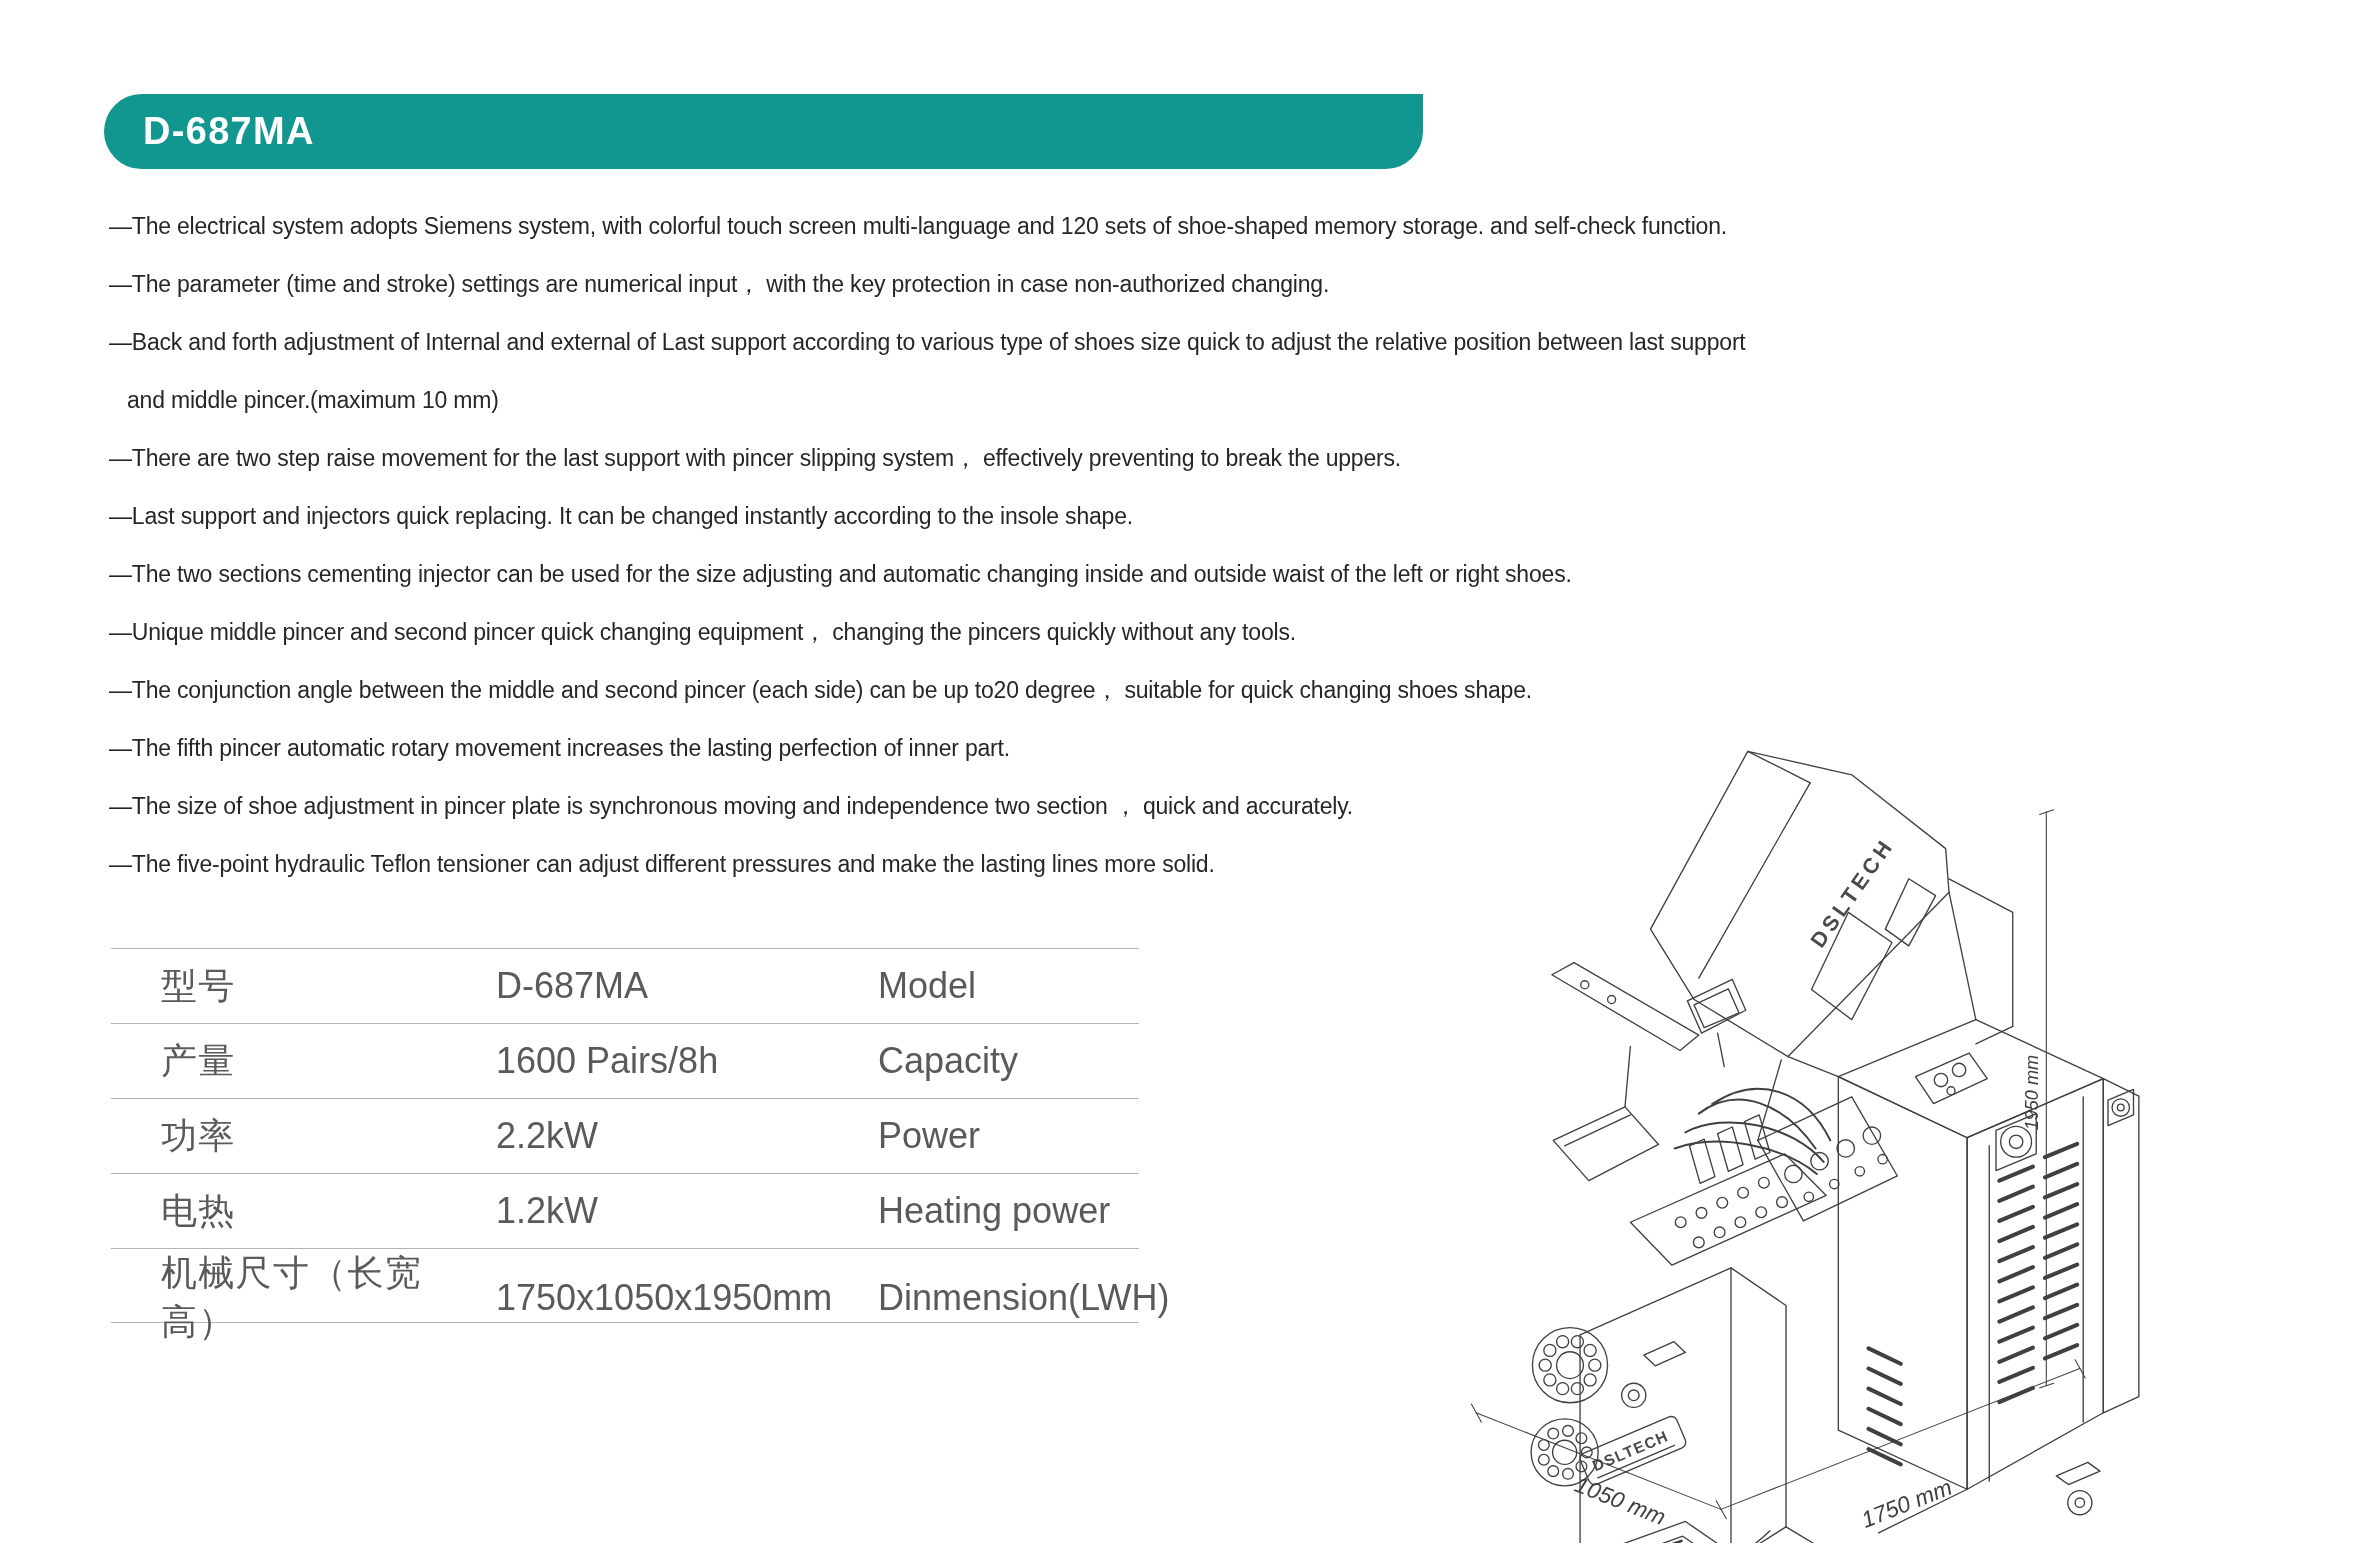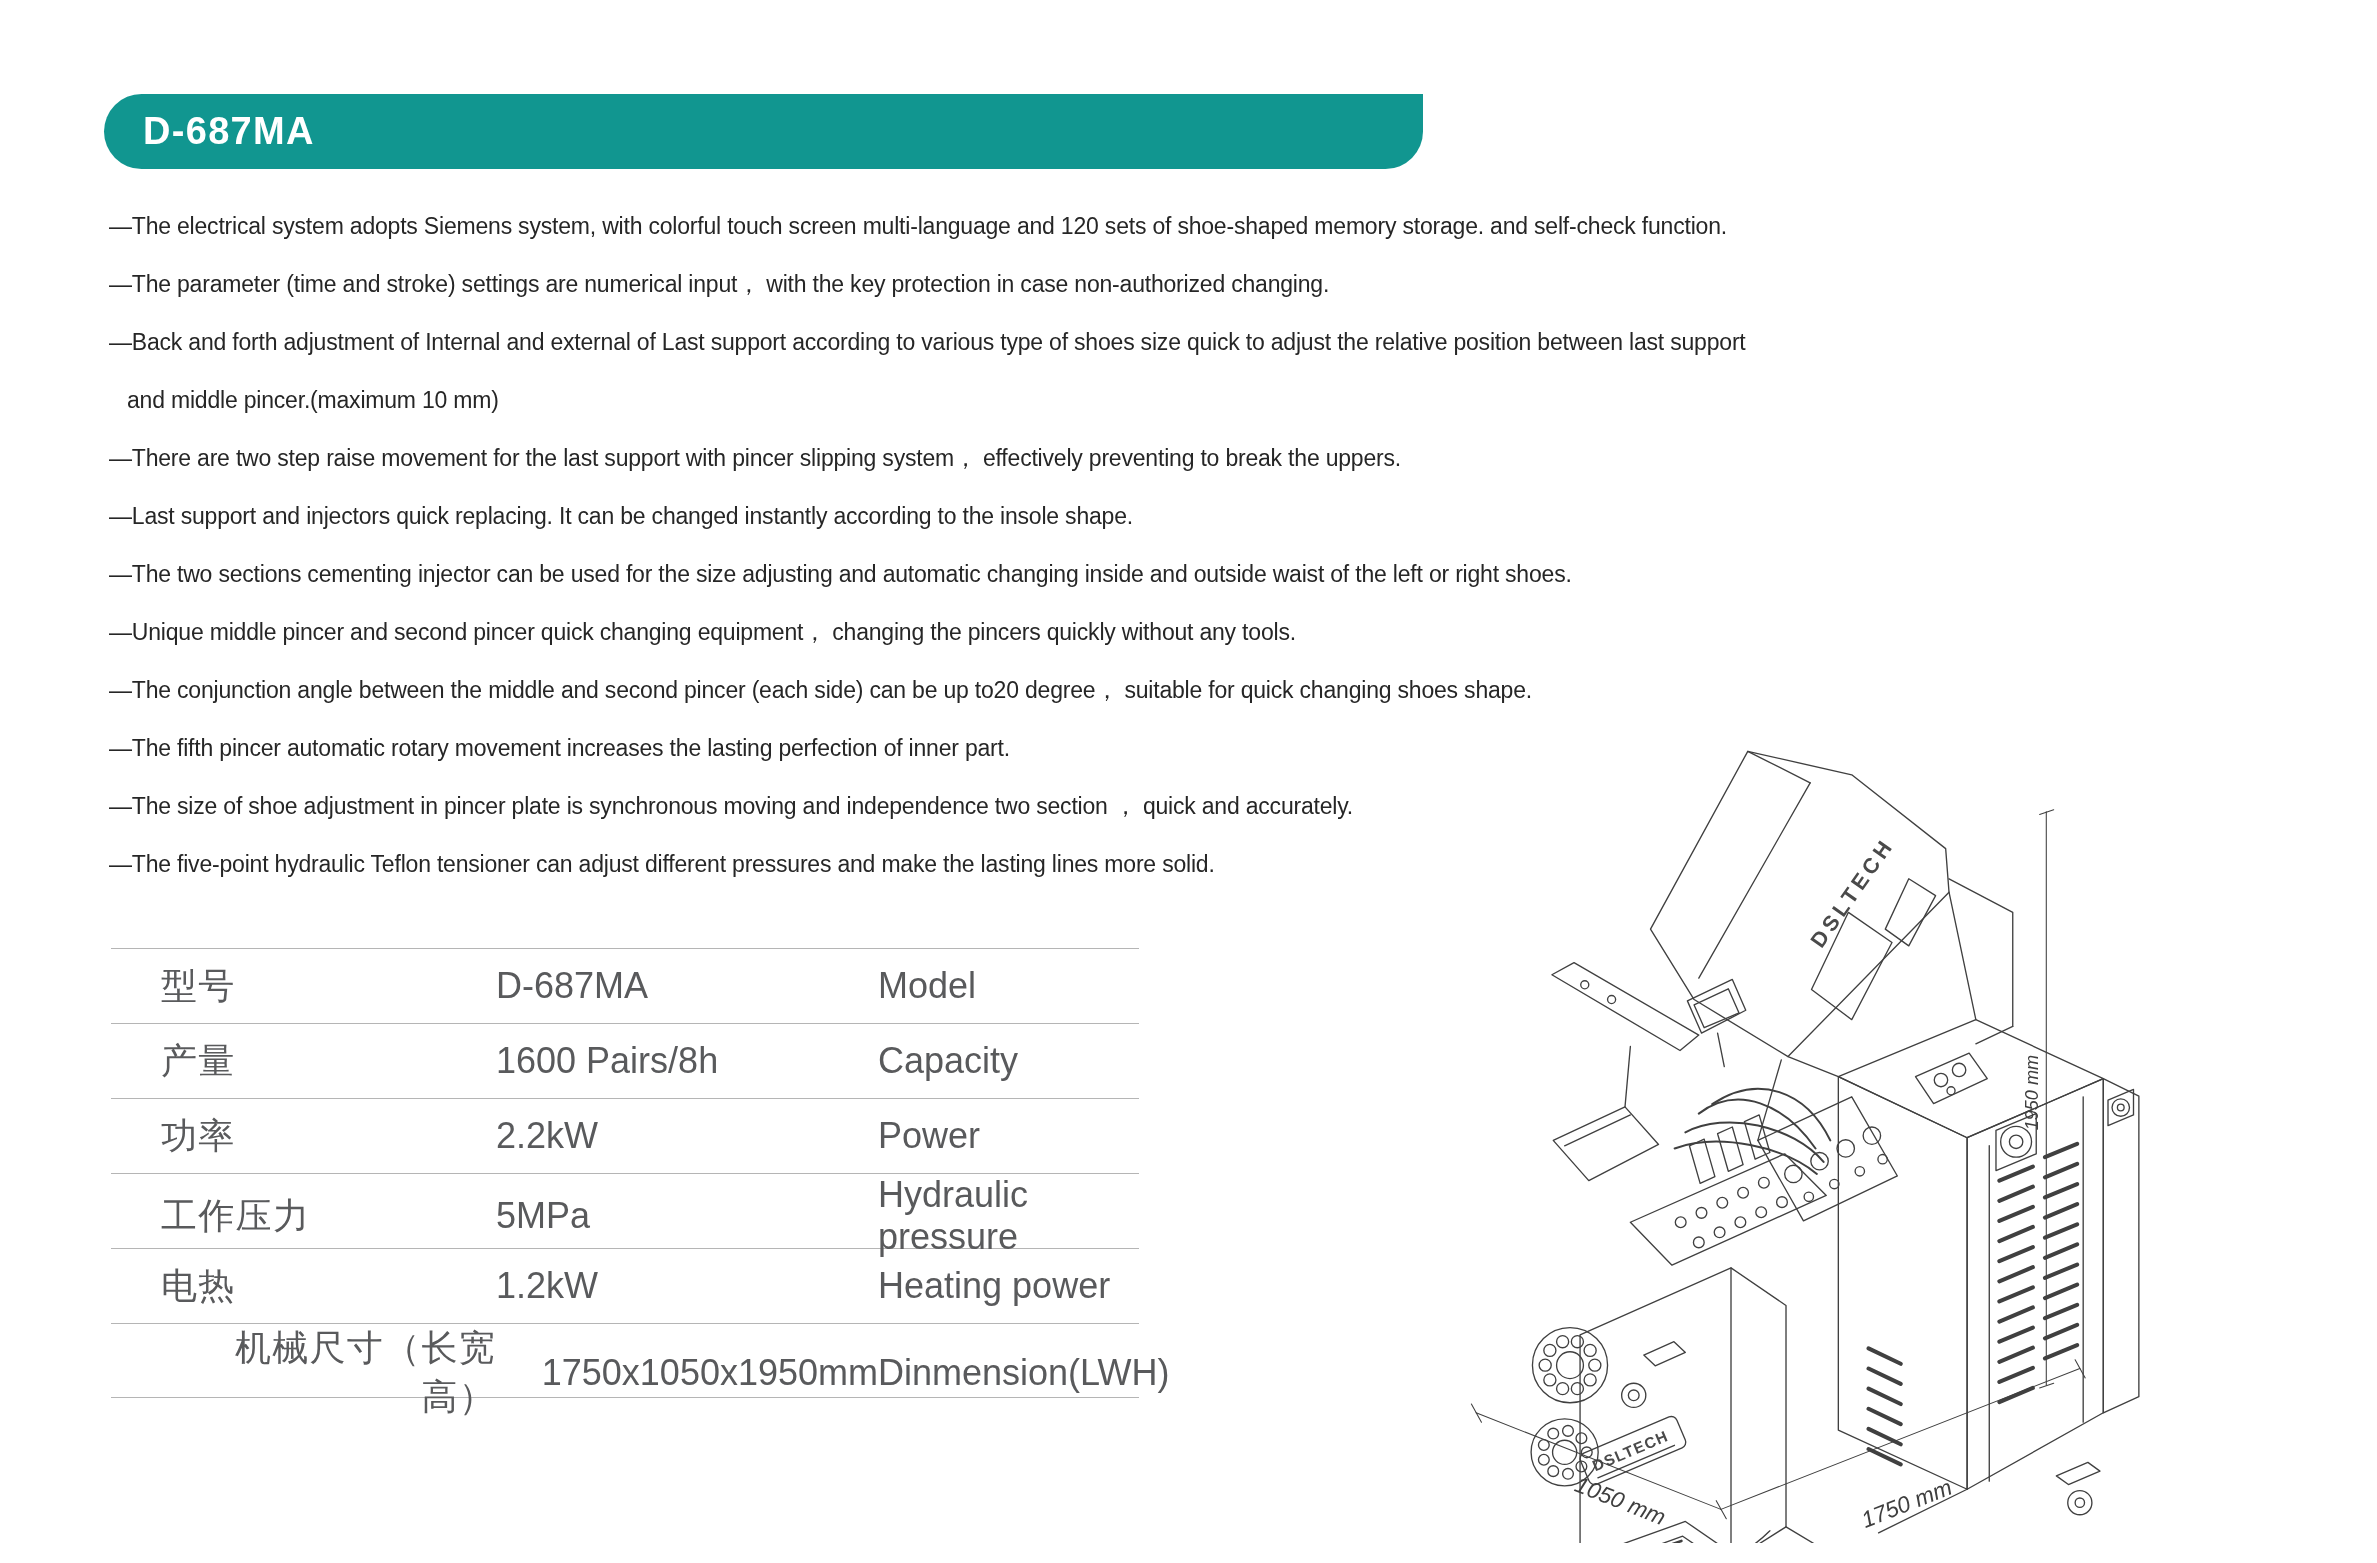--- a/index.html
+++ b/index.html
@@ -22,21 +22,21 @@
     font-size:23px;color:#262626;letter-spacing:-0.2px;white-space:nowrap;text-align:center;
   }
   .feature-line.cont{padding-left:18px;}
   
   .spec{position:absolute;left:111px;top:948px;width:1028px;}
   .spec-row{
     display:grid;grid-template-columns:335px 382px 1fr;align-items:center;
     height:75px;border-top:1.3px solid #b5b5b5;padding-left:50px;box-sizing:border-box;
     font-size:36px;color:#595a5c;
   }
-  .spec-row:last-child{border-bottom:1.3px solid #b5b5b5;text-align:right;}
+  .spec-row:last-child{border-bottom:1.3px solid #b5b5b5;}
   .spec-row .cn{letter-spacing:1.3px;}
   
   .drawing{position:absolute;left:1409px;top:711px;width:805px;height:832px;}
   .drawing svg{display:block;}
   .dim-label{font-family:"Liberation Sans",sans-serif;font-style:italic;fill:#3f3f3f;}
   .brand-text{font-family:"Liberation Sans",sans-serif;font-weight:bold;fill:#4a4a4a;}
 </style>
 </head>
 <body>
 
@@ -67,25 +67,20 @@
   </div>
   <div class="spec-row">
     <span class="cn">产量</span>
     <span class="val">1600 Pairs/8h</span>
     <span class="en">Capacity</span>
   </div>
   <div class="spec-row">
     <span class="cn">功率</span>
     <span class="val">2.2kW</span>
     <span class="en">Power</span>
-  </div>
-  <div class="spec-row">
-    <span class="cn">工作压力</span>
-    <span class="val">5MPa</span>
-    <span class="en">Hydraulic pressure</span>
   </div>
   <div class="spec-row">
     <span class="cn">电热</span>
     <span class="val">1.2kW</span>
     <span class="en">Heating power</span>
   </div>
   <div class="spec-row">
     <span class="cn">机械尺寸（长宽高）</span>
     <span class="val">1750x1050x1950mm</span>
     <span class="en">Dinmension(LWH)</span>

